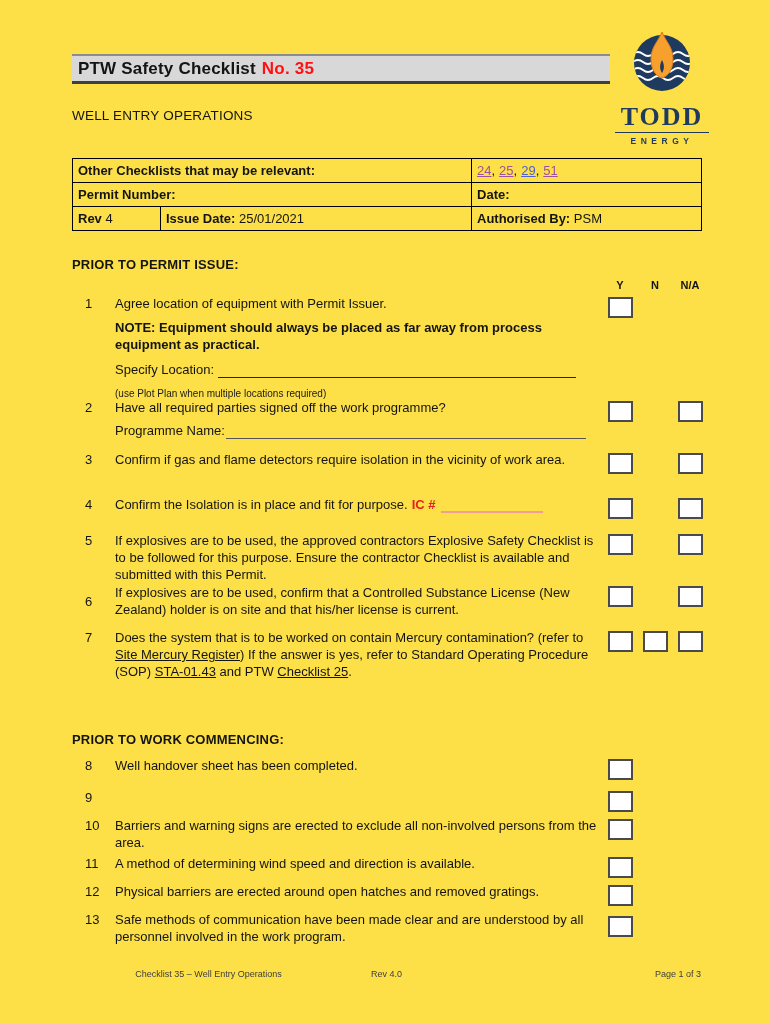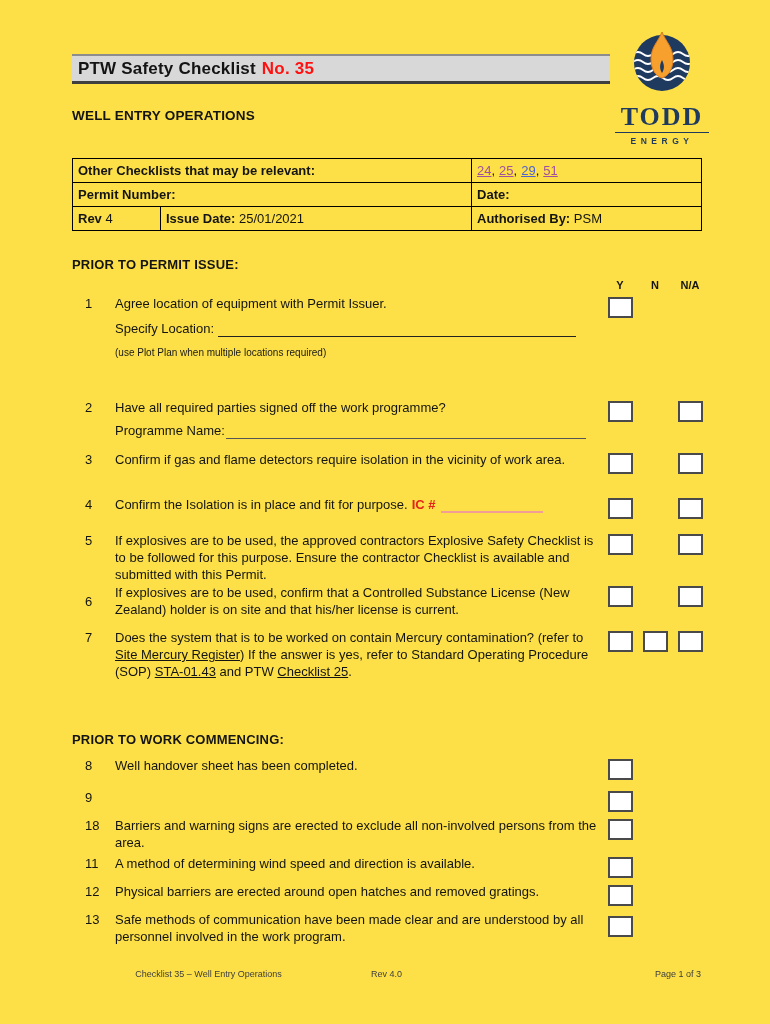--- a/index.html
+++ b/index.html
@@ -32,21 +32,21 @@
     font-size:26px;font-weight:bold;color:#1e3a5f;
     letter-spacing:2px;line-height:26px;margin-top:12px;
   }
   .logo .energy{
     font-size:8.5px;font-weight:bold;color:#1e3a5f;
     letter-spacing:4.5px;border-top:1.5px solid #1e3a5f;
     padding-top:3px;margin-top:2px;line-height:10px;
   }
   .doc-subtitle{
     position:absolute;left:72px;top:108px;
-    font-size:13.5px;font-weight:bold;letter-spacing:0.2px;
+    font-size:13.5px;font-weight:normal;letter-spacing:0.2px;
   }
   
   .info-table{
     position:absolute;left:72px;top:158px;width:629px;
     border-collapse:collapse;table-layout:fixed;
     font-size:13px;
   }
   .info-table td{
     border:1px solid #000;
     padding:2px 5px;height:19px;line-height:16px;
@@ -161,20 +161,21 @@
   <div class="yna">
     <span style="left:620px">Y</span>
     <span style="left:655px">N</span>
     <span style="left:690px">N/A</span>
   </div>
 
   <div class="item" style="top:295px">
     <span class="inum">1</span>
     <div class="itext">
       <span>Agree location of equipment with Permit Issuer.</span>
+      <div class="note">NOTE: Equipment should always be placed as far away from process equipment as practical.</div>
       <div class="fillrow">
         <span>Specify Location:</span><span class="blank" style="width:358px"></span>
       </div>
       <div class="hint">(use Plot Plan when multiple locations required)</div>
     </div>
     <div class="cb y"></div>
   </div>
 
   <div class="item" style="top:399px">
     <span class="inum">2</span>
@@ -235,21 +236,21 @@
     <div class="itext">Well handover sheet has been completed.</div>
     <div class="cb y"></div>
   </div>
 
   <div class="item" style="top:789px">
     <span class="inum">9</span>
     <div class="cb y"></div>
   </div>
 
   <div class="item" style="top:817px">
-    <span class="inum">18</span>
+    <span class="inum">10</span>
     <div class="itext">Barriers and warning signs are erected to exclude all non-involved persons from the area.</div>
     <div class="cb y"></div>
   </div>
 
   <div class="item" style="top:855px">
     <span class="inum">11</span>
     <div class="itext">A method of determining wind speed and direction is available.</div>
     <div class="cb y"></div>
   </div>
 

